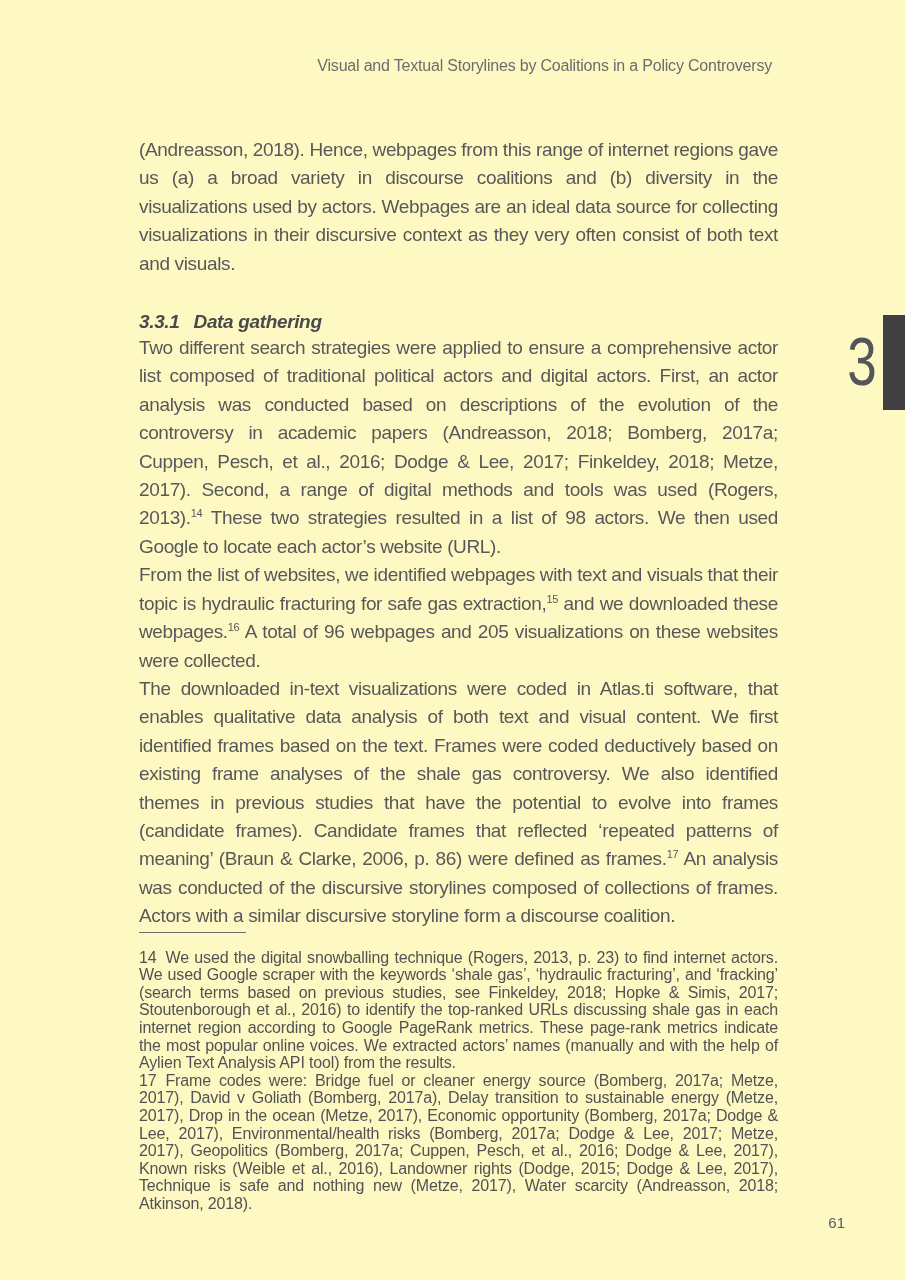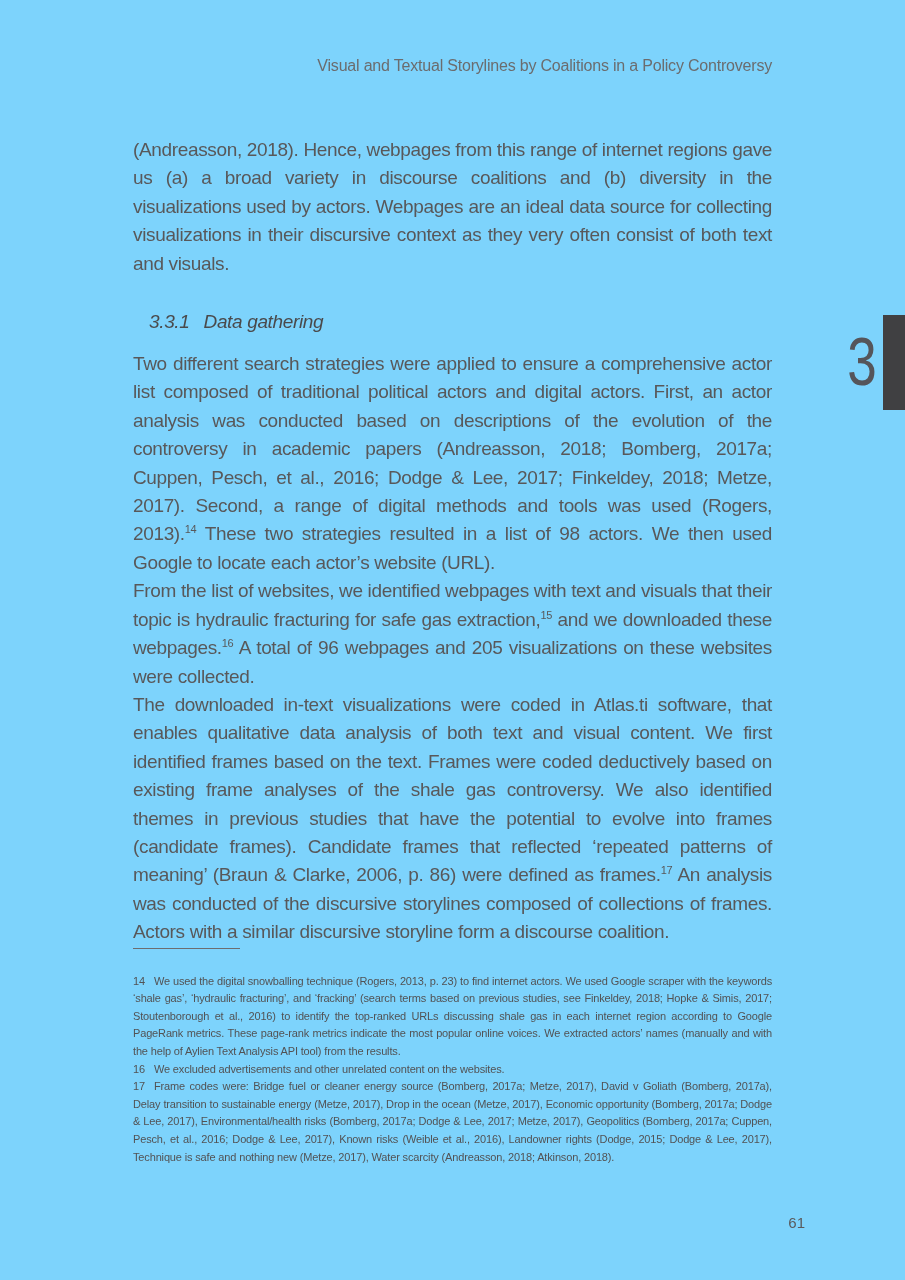--- a/index.html
+++ b/index.html
@@ -1,73 +1,73 @@
 <!DOCTYPE html>
 <html><head>
 <meta charset="utf-8">
 <style>
   html, body { margin: 0; padding: 0; background: #e8e8e8; }
   .page {
     position: relative;
     width: 905px;
     height: 1280px;
-    background: #7dd3fc;
+    background: #fef9c3;
     font-family: "Liberation Sans", sans-serif;
     overflow: hidden;
     margin: 0 auto;
   }
   .running-head {
     position: absolute;
     top: 57px;
     left: 133px;
     width: 639px;
     text-align: right;
     font-size: 16px;
     letter-spacing: -0.2px;
     color: #6b6c6e;
   }
   .content {
     position: absolute;
     top: 136px;
-    left: 133px;
+    left: 139px;
     width: 639px;
     color: #58585a;
     font-size: 19px;
     line-height: 28.4px;
     letter-spacing: -0.35px;
     text-align: justify;
   }
   .content p { margin: 0; }
   .section-heading {
-    margin: 16px;
+    margin: 0;
     margin-top: 31px;
     font-size: 19px;
     line-height: 25px;
-    font-weight: normal;
+    font-weight: bold;
     font-style: italic;
     color: #4a4a4c;
     text-align: left;
   }
   .section-heading .sec-num { margin-right: 14px; }
   .para { margin-top: 1px; }
   sup.fn-ref {
     font-size: 11px;
     line-height: 0;
     vertical-align: super;
     letter-spacing: -0.3px;
   }
   .fn-separator {
     width: 107px;
     height: 0;
     border-top: 1.5px solid #6d6d6f;
     margin-top: 1px;
   }
   .footnotes {
-    margin-top: 24px;
-    font-size: 11px;
+    margin-top: 16px;
+    font-size: 16px;
     line-height: 17.6px;
     letter-spacing: -0.15px;
     color: #525254;
     text-align: justify;
   }
   .footnote { margin: 0; }
   .footnote .fn-num { margin-right: 9px; }
   .chapter-number {
     position: absolute;
     left: 843px;
@@ -85,21 +85,21 @@
   .chapter-tab {
     position: absolute;
     left: 883px;
     top: 315px;
     width: 22px;
     height: 95px;
     background: #404042;
   }
   .page-number {
     position: absolute;
-    left: 750px;
+    left: 790px;
     top: 1214px;
     width: 55px;
     text-align: right;
     font-size: 15px;
     color: #5a5a5c;
   }
 </style>
 </head>
 <body>
 
@@ -121,21 +121,20 @@
 
     <p class="para"><span>From the list of websites, we identified webpages with text and visuals that their topic is hydraulic fracturing for safe gas extraction,</span><sup class="fn-ref">15</sup><span> and we downloaded these webpages.</span><sup class="fn-ref">16</sup><span> A total of 96 webpages and 205 visualizations on these websites were collected.</span></p>
 
 
     <p class="para"><span>The downloaded in-text visualizations were coded in Atlas.ti software, that enables qualitative data analysis of both text and visual content. We first identified frames based on the text. Frames were coded deductively based on existing frame analyses of the shale gas controversy. We also identified themes in previous studies that have the potential to evolve into frames (candidate frames). Candidate frames that reflected ‘repeated patterns of meaning’ (Braun &amp; Clarke, 2006, p. 86) were defined as frames.</span><sup class="fn-ref">17</sup><span> An analysis was conducted of the discursive storylines composed of collections of frames. Actors with a similar discursive storyline form a discourse coalition.</span></p>
 
     <div class="fn-separator"></div>
 
     <div class="footnotes">
       <p class="footnote"><span class="fn-num">14</span><span>We used the digital snowballing technique (Rogers, 2013, p. 23) to find internet actors. We used Google scraper with the keywords ‘shale gas’, ‘hydraulic fracturing’, and ‘fracking’ (search terms based on previous studies, see Finkeldey, 2018; Hopke &amp; Simis, 2017; Stoutenborough et al., 2016) to identify the top-ranked URLs discussing shale gas in each internet region according to Google PageRank metrics. These page-rank metrics indicate the most popular online voices. We extracted actors’ names (manually and with the help of Aylien Text Analysis API tool) from the results.</span></p>
-      <p class="footnote"><span class="fn-num">16</span><span>We excluded advertisements and other unrelated content on the websites.</span></p>
       <p class="footnote"><span class="fn-num">17</span><span>Frame codes were: Bridge fuel or cleaner energy source (Bomberg, 2017a; Metze, 2017), David v Goliath (Bomberg, 2017a), Delay transition to sustainable energy (Metze, 2017), Drop in the ocean (Metze, 2017), Economic opportunity (Bomberg, 2017a; Dodge &amp; Lee, 2017), Environmental/health risks (Bomberg, 2017a; Dodge &amp; Lee, 2017; Metze, 2017), Geopolitics (Bomberg, 2017a; Cuppen, Pesch, et al., 2016; Dodge &amp; Lee, 2017), Known risks (Weible et al., 2016), Landowner rights (Dodge, 2015; Dodge &amp; Lee, 2017), Technique is safe and nothing new (Metze, 2017), Water scarcity (Andreasson, 2018; Atkinson, 2018).</span></p>
     </div>
 
   </div>
 
   <div class="page-number">61</div>
 
 </div>
 
 </body></html>

